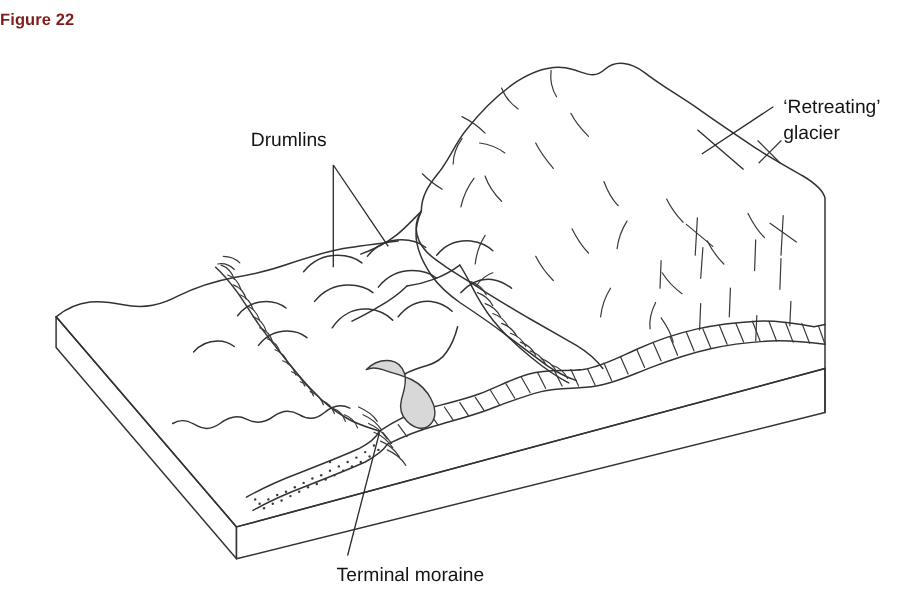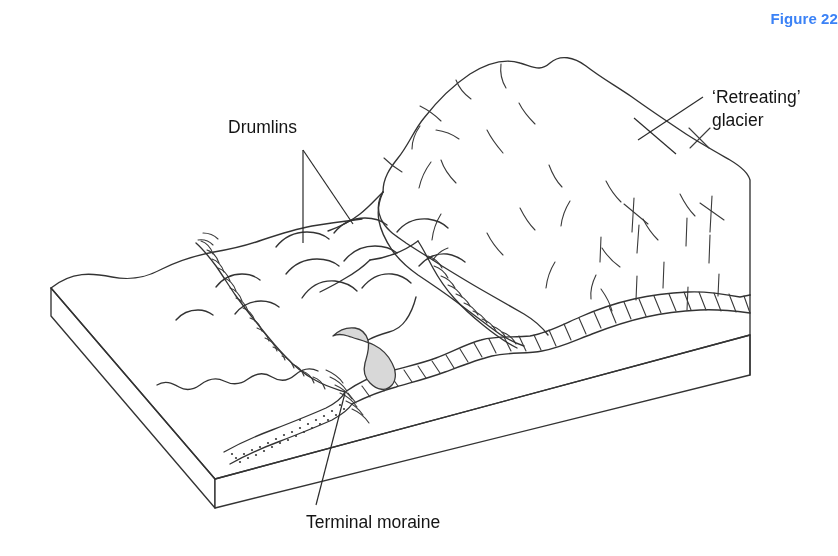--- a/index.html
+++ b/index.html
@@ -19,25 +19,25 @@
     position: absolute;
     left: 0; top: 0;
     width: 838px;
     height: 556px;
   }
   .fig-title {
     position: absolute;
     left: 0;
     top: 10px;
     width: 838px;
-    text-align: right;
+    text-align: left;
     font-size: 15px;
     font-weight: bold;
     letter-spacing: 0.1px;
-    color: #3b82f6;
+    color: #7f1d1d;
   }
   svg.diagram {
     position: absolute;
     left: 0;
     top: 0;
     width: 838px;
     height: 556px;
   }
   .lbl {
     font-family: "Liberation Sans", sans-serif;

